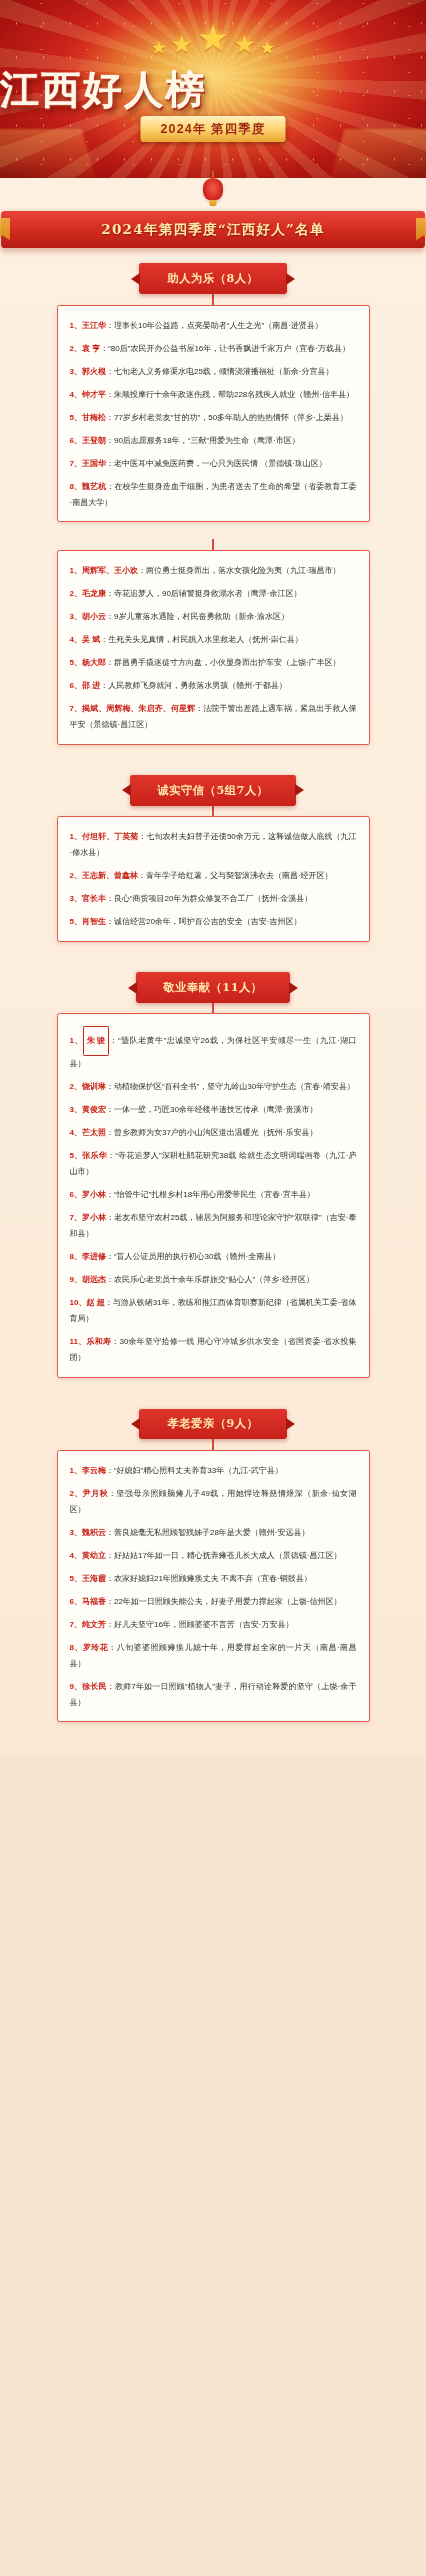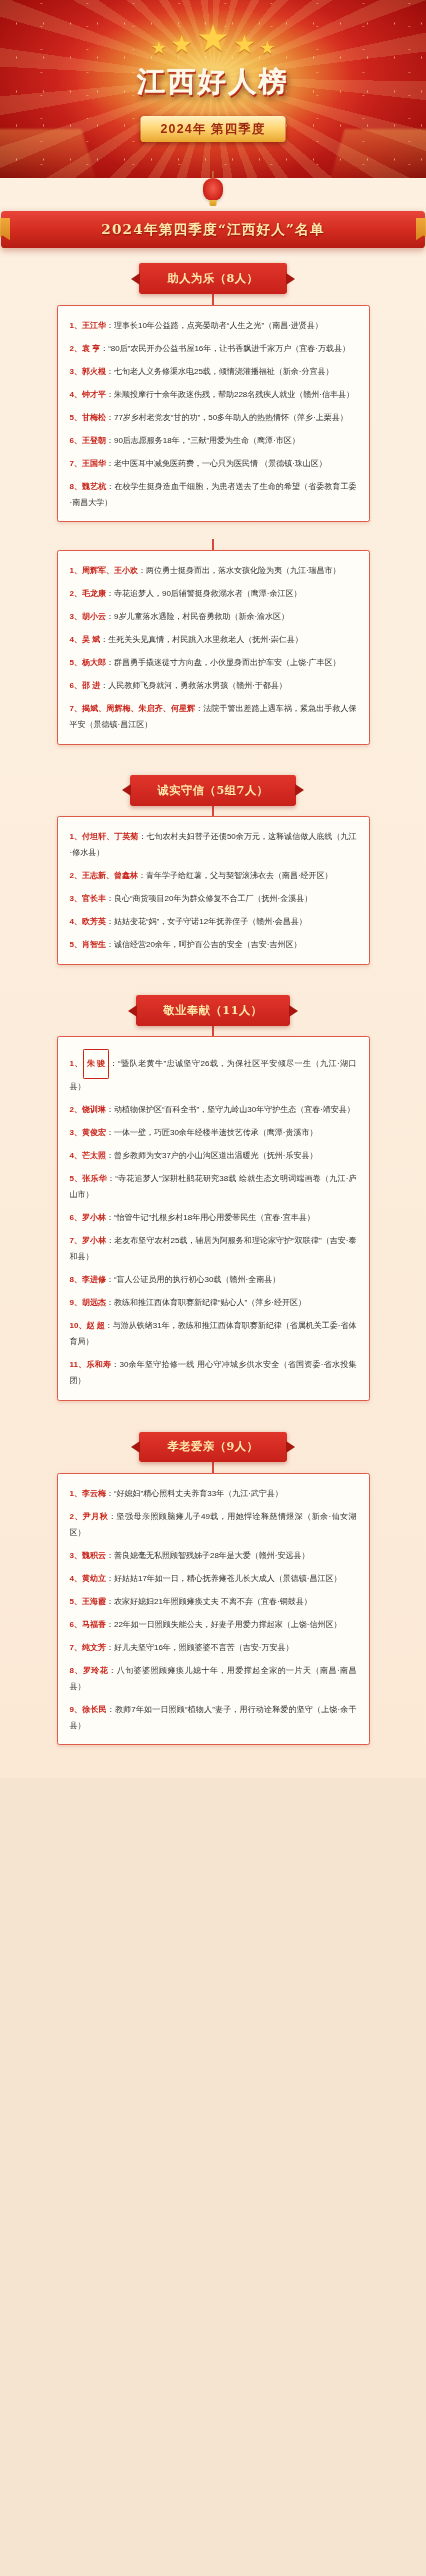--- a/index.html
+++ b/index.html
@@ -41,24 +41,24 @@
     color: #ffd24a;
     text-shadow: 0 0 6px rgba(255,200,60,.9), 0 1.2px 1.2px rgba(120,20,10,.6);
     line-height: 1;
   }
   .star.s1 { font-size: 18px; }
   .star.s2 { font-size: 25px; }
   .star.s3 { font-size: 37px; }
 
   .hero-title {
     position: absolute; top: 63px; left: 0; right: 0;
-    text-align: center;
+    text-align: left;
     font-family: "DejaVu Serif", serif;
     font-weight: bold;
-    font-size: 28px;
+    font-size: 39px;
     letter-spacing: 2.4px;
     color: #fff8e6;
     text-shadow:
       0 0 1.2px #fff,
       1.2px 1.8px 0 #b5250f,
       2.4px 3.6px 6px rgba(80,10,5,.75);
   }
   .hero-sub {
     position: absolute; top: 116px; left: 50%; transform: translateX(-50%);
     background: linear-gradient(180deg,#fff0c2 0%, #ffd777 45%, #e9a62f 100%);
@@ -256,40 +256,39 @@
       <div class="gap"></div>
       <div class="section">
         <div class="sec-head-wrap">
           <div class="sec-head">诚实守信（5组7人）</div>
         </div>
         <div class="connector"></div>
         <div class="card">
           <p class="entry"><span class="idx">1、</span><span class="nm">付坦轩、丁英菊</span><span>：七旬农村夫妇替子还债50余万元，这释诚信做人底线（九江·修水县）</span></p>
           <p class="entry"><span class="idx">2、</span><span class="nm">王志新、曾鑫林</span><span>：青年学子给红薯，父与契智滚沸衣去（南昌·经开区）</span></p>
           <p class="entry"><span class="idx">3、</span><span class="nm">官长丰</span><span>：良心“商货项目20年为群众修复不合工厂（抚州·金溪县）</span></p>
-          <p class="entry"><span class="idx">4、</span><span class="nm">欧芳英</span><span>：姑姑变花“妈”，女子守诺12年抚养侄子（赣州·会昌县）</span></p>
           <p class="entry"><span class="idx">5、</span><span class="nm">肖智生</span><span>：诚信经营20余年，呵护百公吉的安全（吉安·吉州区）</span></p>
         </div>
       </div>
       <div class="gap"></div>
       <div class="section">
         <div class="sec-head-wrap">
           <div class="sec-head">敬业奉献（11人）</div>
         </div>
         <div class="connector"></div>
         <div class="card">
           <p class="entry"><span class="idx">1、</span><span class="nm-box">朱 骏</span><span>：“暨队老黄牛”忠诚坚守26载，为保社区平安倾尽一生（九江·湖口县）</span></p>
           <p class="entry"><span class="idx">2、</span><span class="nm">饶训琳</span><span>：动植物保护区“百科全书”，坚守九岭山30年守护生态（宜春·靖安县）</span></p>
           <p class="entry"><span class="idx">3、</span><span class="nm">黄俊宏</span><span>：一体一壁，巧匠30余年经楼半遗技艺传承（鹰潭·贵溪市）</span></p>
           <p class="entry"><span class="idx">4、</span><span class="nm">芒太照</span><span>：曾乡教师为女37户的小山沟区道出温暖光（抚州·乐安县）</span></p>
           <p class="entry"><span class="idx">5、</span><span class="nm">张乐华</span><span>：“寺花追梦人”深耕杜鹃花研究38载 绘就生态文明词端画卷（九江·庐山市）</span></p>
           <p class="entry"><span class="idx">6、</span><span class="nm">罗小林</span><span>：“怡管牛记”扎根乡村18年用心用爱带民生（宜春·宜丰县）</span></p>
           <p class="entry"><span class="idx">7、</span><span class="nm">罗小林</span><span>：老友布坚守农村25载，辅居为阿服务和理论家守护“双联律”（吉安·泰和县）</span></p>
           <p class="entry"><span class="idx">8、</span><span class="nm">李进修</span><span>：“盲人公证员用的执行初心30载（赣州·全南县）</span></p>
-          <p class="entry"><span class="idx">9、</span><span class="nm">胡远杰</span><span>：教练和推江西体育职赛新纪律“贴心人”（萍乡·经开区）</span></p>
+          <p class="entry"><span class="idx">9、</span><span class="nm">胡远杰</span><span>：农民乐心老党员十余年乐群旅交“贴心人”（萍乡·经开区）</span></p>
           <p class="entry"><span class="idx">10、</span><span class="nm">赵 超</span><span>：与游从铁绪31年，教练和推江西体育职赛新纪律（省属机关工委·省体育局）</span></p>
           <p class="entry"><span class="idx">11、</span><span class="nm">乐和寿</span><span>：30余年坚守拾修一线 用心守冲城乡供水安全（省国资委·省水投集团）</span></p>
         </div>
       </div>
       <div class="gap"></div>
       <div class="section">
         <div class="sec-head-wrap">
           <div class="sec-head">孝老爱亲（9人）</div>
         </div>
         <div class="connector"></div>

